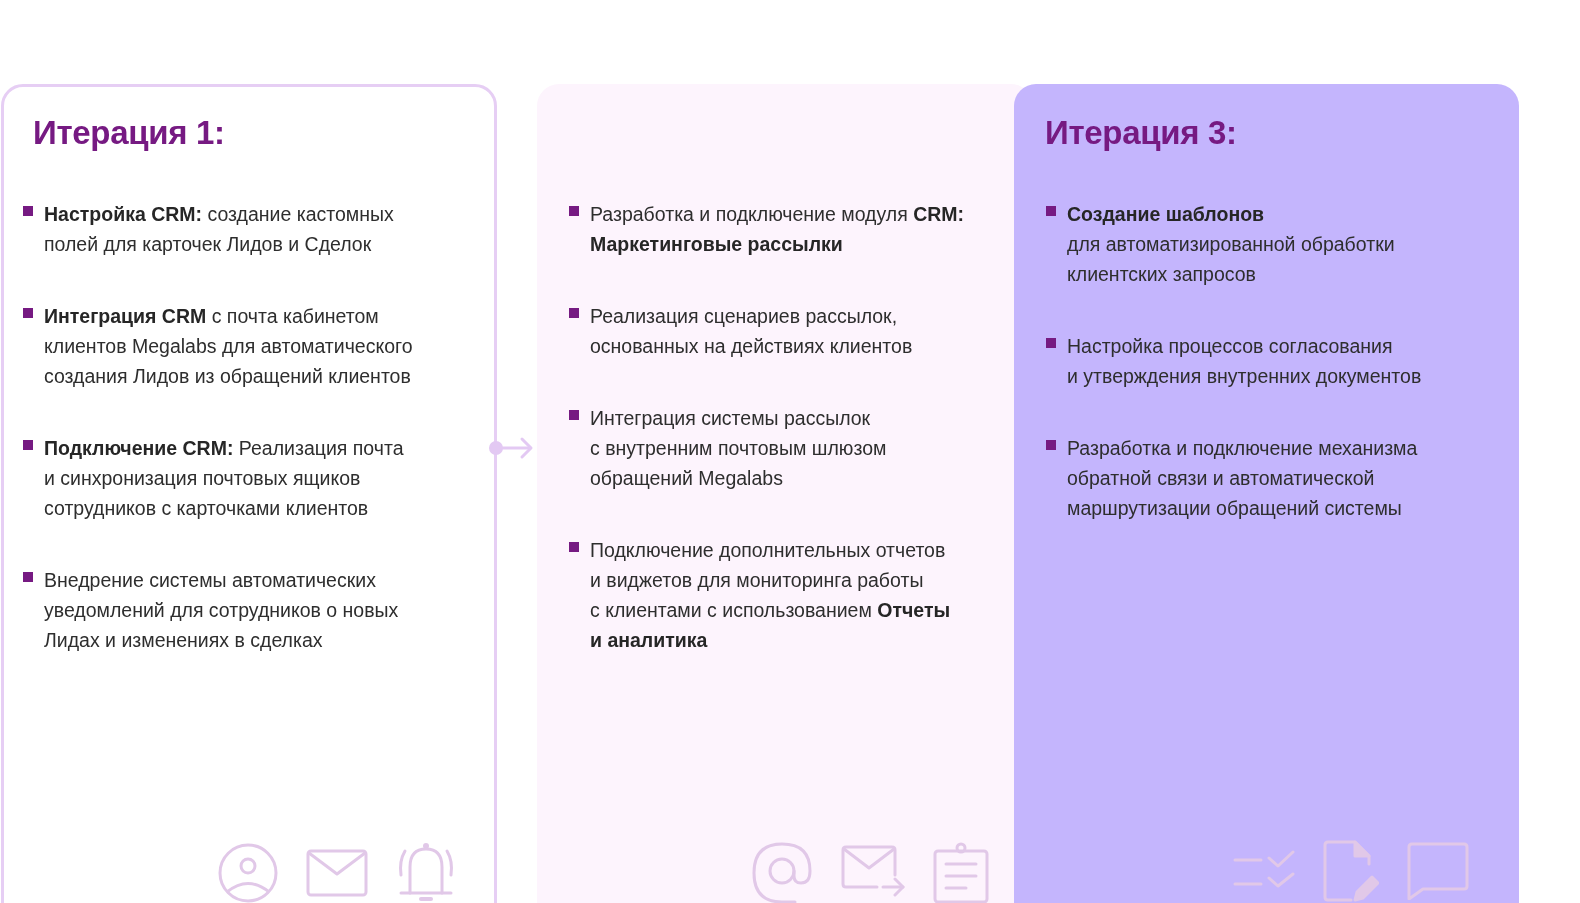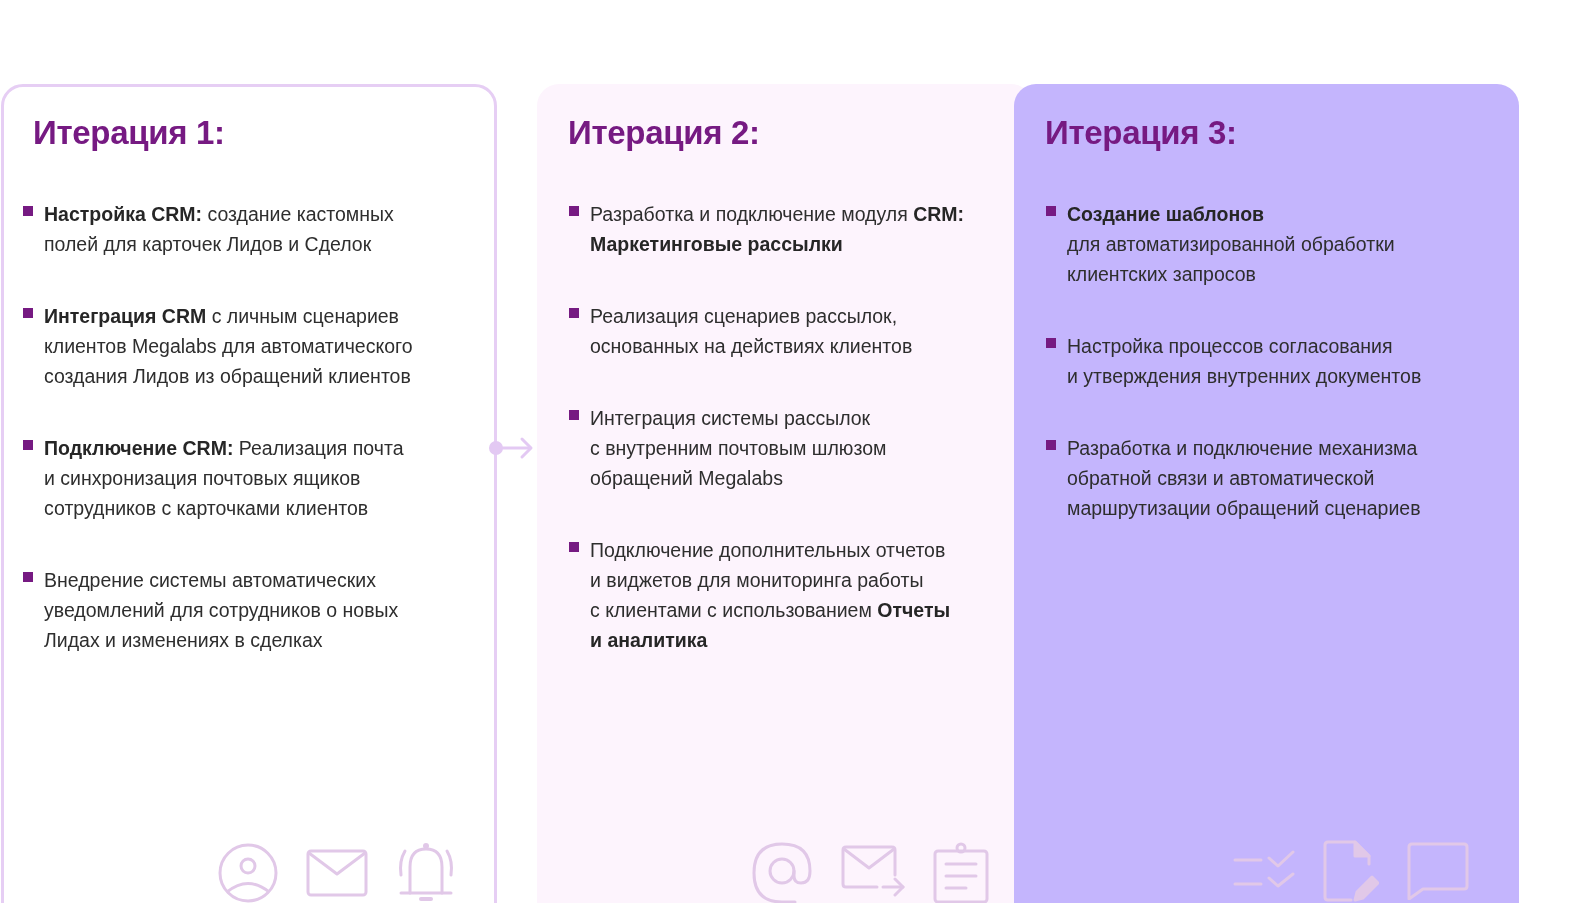--- a/index.html
+++ b/index.html
@@ -82,21 +82,21 @@
 <section class="card card-1">
   <h2 class="card-title">Итерация 1:</h2>
   <ul class="items">
       <li class="item">
         <span class="bullet"></span>
         <span class="line"><b>Настройка CRM:</b><span> создание кастомных</span></span>
         <span class="line"><span>полей для карточек Лидов и Сделок</span></span>
       </li>
       <li class="item">
         <span class="bullet"></span>
-        <span class="line"><b>Интеграция CRM</b><span> с личным сценариев</span></span>
+        <span class="line"><b>Интеграция CRM</b><span> с почта кабинетом</span></span>
         <span class="line"><span>клиентов Megalabs для автоматического</span></span>
         <span class="line"><span>создания Лидов из обращений клиентов</span></span>
       </li>
       <li class="item">
         <span class="bullet"></span>
         <span class="line"><b>Подключение CRM:</b><span> Реализация почта</span></span>
         <span class="line"><span>и синхронизация почтовых ящиков</span></span>
         <span class="line"><span>сотрудников с карточками клиентов</span></span>
       </li>
       <li class="item">
@@ -135,21 +135,20 @@
 
 <div class="connector connector-1">
   <svg width="46" height="24" viewBox="0 0 46 24" fill="none">
     <circle cx="7" cy="12" r="7" fill="#e3c9f3"></circle>
     <path d="M7 12 H42" stroke="#e3c9f3" stroke-width="3"></path>
     <path d="M33 3 L42 12 L33 21" stroke="#e3c9f3" stroke-width="3" stroke-linecap="round" stroke-linejoin="round"></path>
   </svg>
 </div>
 
 <section class="card card-2">
-  <h2 class="card-title">Итерация 2:</h2>
   <ul class="items">
       <li class="item">
         <span class="bullet"></span>
         <span class="line"><span>Разработка и подключение модуля </span><b>CRM:</b></span>
         <span class="line"><b>Маркетинговые рассылки</b></span>
       </li>
       <li class="item">
         <span class="bullet"></span>
         <span class="line"><span>Реализация сценариев рассылок,</span></span>
         <span class="line"><span>основанных на действиях клиентов</span></span>
@@ -214,21 +213,21 @@
       </li>
       <li class="item">
         <span class="bullet"></span>
         <span class="line"><span>Настройка процессов согласования</span></span>
         <span class="line"><span>и утверждения внутренних документов</span></span>
       </li>
       <li class="item">
         <span class="bullet"></span>
         <span class="line"><span>Разработка и подключение механизма</span></span>
         <span class="line"><span>обратной связи и автоматической</span></span>
-        <span class="line"><span>маршрутизации обращений сценариев</span></span>
+        <span class="line"><span>маршрутизации обращений системы</span></span>
       </li>
     </ul>
   <div class="icons">
     <span>
       <svg width="62" height="46" viewBox="0 0 62 46" fill="none" stroke="#e1c8e8" stroke-width="3" stroke-linecap="round" stroke-linejoin="round">
         <path d="M2 12 H28"></path>
         <path d="M2 36 H28"></path>
         <path d="M36 10 L45 18 L60 4"></path>
         <path d="M36 30 L45 38 L60 26"></path>
       </svg>

